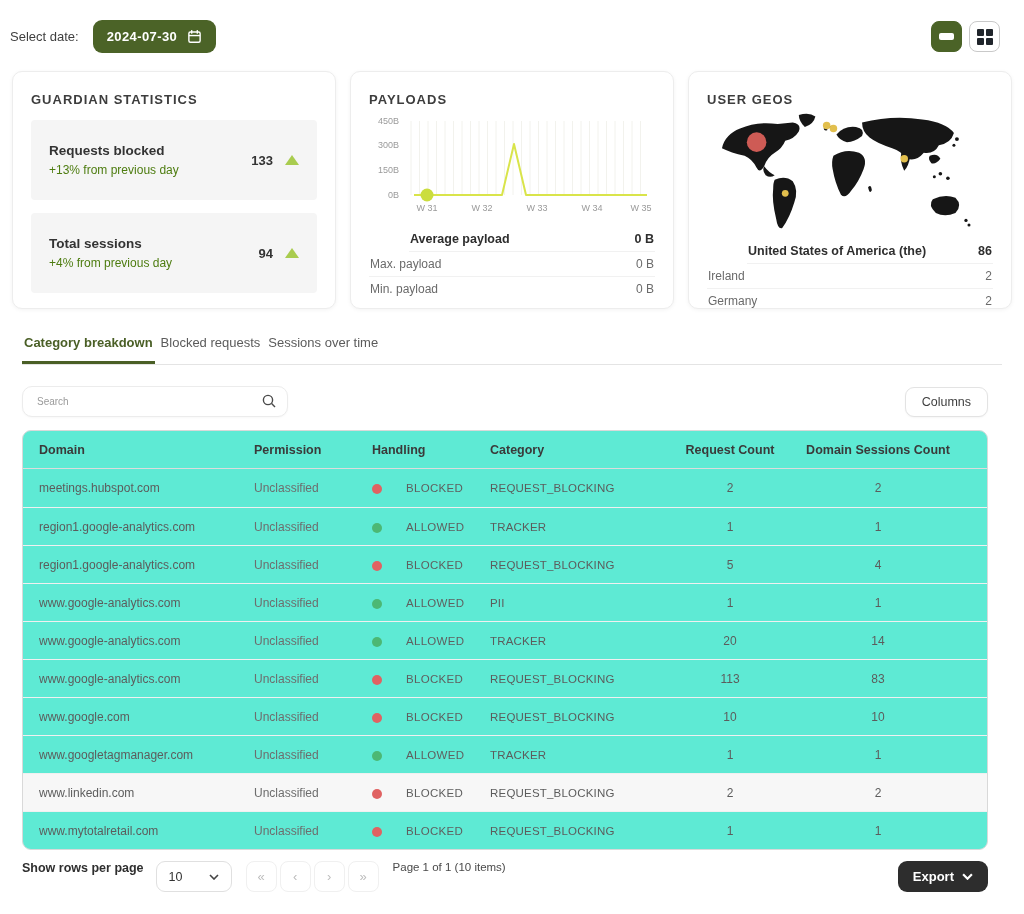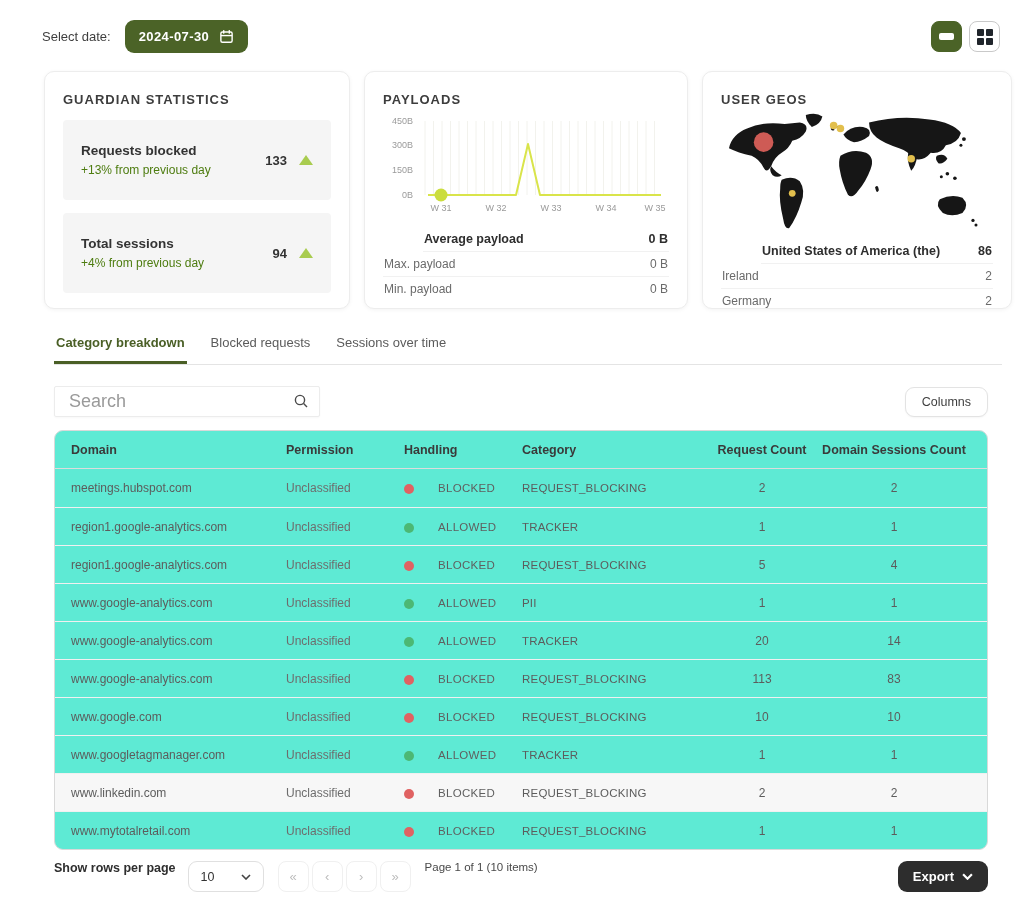--- a/index.html
+++ b/index.html
@@ -1,17 +1,17 @@
 <!DOCTYPE html>
 <html><head>
 <meta charset="utf-8">
 <style>
   * { margin:0; padding:0; box-sizing:border-box; }
   body { background:#fff; font-family:"Liberation Sans", sans-serif; color:#3c3c3c; }
-  .page { width:1024px; height:914px; background:#fff; position:relative; overflow:hidden;padding-left:32px; }
+  .page { width:1024px; height:914px; background:#fff; position:relative; overflow:hidden; }
 
   
   .topbar { display:flex; align-items:center; padding:20px 24px 18px 10px; }
   .select-date-label { font-size:13px; color:#3f3f3f; margin-right:14px; }
   .date-btn { background:#4b6327; color:#fff; border:none; border-radius:9px;
               height:33px; padding:0 14px; font-size:13px; font-weight:bold;
               letter-spacing:.4px; display:flex; align-items:center; gap:10px; cursor:pointer;
               font-family:"Liberation Sans",sans-serif; }
   .spacer { flex:1; }
   .view-toggle { display:flex; gap:7px; }
@@ -40,29 +40,29 @@
   .mini-list { margin-top:8px; }
   .mini-row { display:flex; justify-content:space-between; font-size:12px; color:#6a6a6a;
               padding:5px 1px; border-bottom:1px solid #f1f1f1; }
   .mini-row:last-child { border-bottom:none; }
   .mini-row.lead { font-size:12.5px; font-weight:bold; color:#2e2e2e;margin-left:40px; }
 
   .chart-svg { display:block; margin-top:4px; }
   .map-svg { display:block; margin:2px auto 0; }
 
   
-  .tabs { display:flex; gap:22px; margin:22px 22px 0 22px; border-bottom:1px solid #e4e4e4; }
+  .tabs { display:flex; gap:4px; margin:22px 22px 0 22px; border-bottom:1px solid #e4e4e4; }
   .tab { font-size:13px; color:#5b5b5b; padding:4px 2px 11px; cursor:pointer; border-bottom:3px solid transparent; }
   .tab.active { color:#4a5f26; font-weight:bold; border-bottom:3px solid #4a5f26; }
 
   
   .toolbar { display:flex; justify-content:space-between; align-items:center; margin:21px 36px 0 22px; }
   .search-wrap { position:relative; width:266px; }
-  .search-input { width:100%; height:31px; border:1px solid #ececec; border-radius:2px;
-                  padding:0 34px 0 14px; font-size:18px; color:#b91c1c; outline:none;
+  .search-input { width:100%; height:31px; border:1px solid #ececec; border-radius:10px;
+                  padding:0 34px 0 14px; font-size:10px; color:#b91c1c; outline:none;
                   font-family:"Liberation Sans",sans-serif; box-shadow:0 1px 2px rgba(0,0,0,.03); }
   .search-input::placeholder { color:#9a9a9a; }
   .search-icon { position:absolute; right:11px; top:7px; }
   .columns-btn { background:#fff; border:1px solid #e3e3e3; border-radius:9px; height:30px;
                  padding:0 16px; font-size:12.5px; color:#3f3f3f; cursor:pointer;
                  box-shadow:0 1px 2px rgba(0,0,0,.04); font-family:"Liberation Sans",sans-serif; }
 
   
   .tablewrap { margin:13px 36px 0 22px; border:1px solid #d9d9d9; border-radius:9px; overflow:hidden; background:#5eead4; }
   .trow { display:grid; grid-template-columns:215px 118px 118px 185px 110px 1fr;

